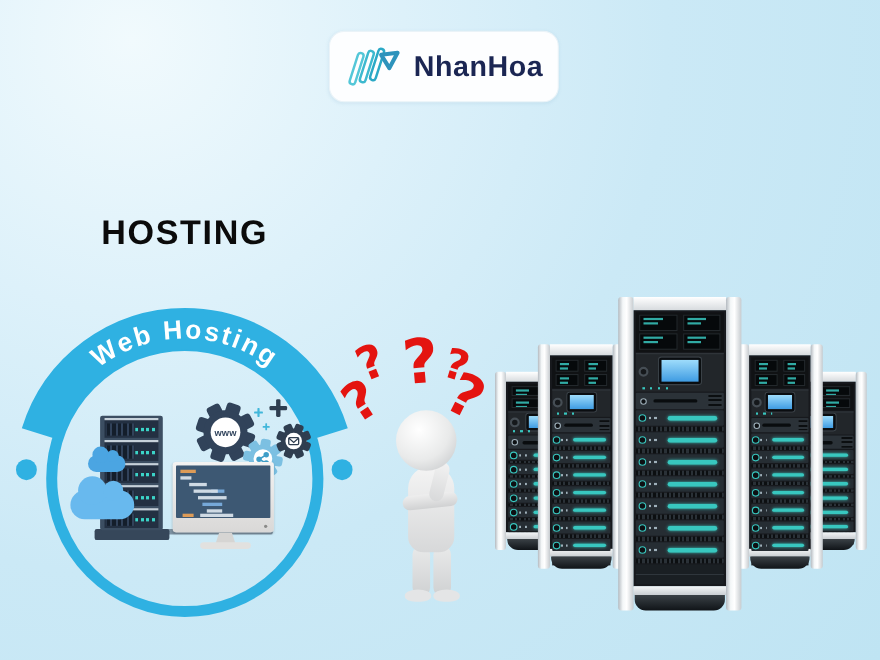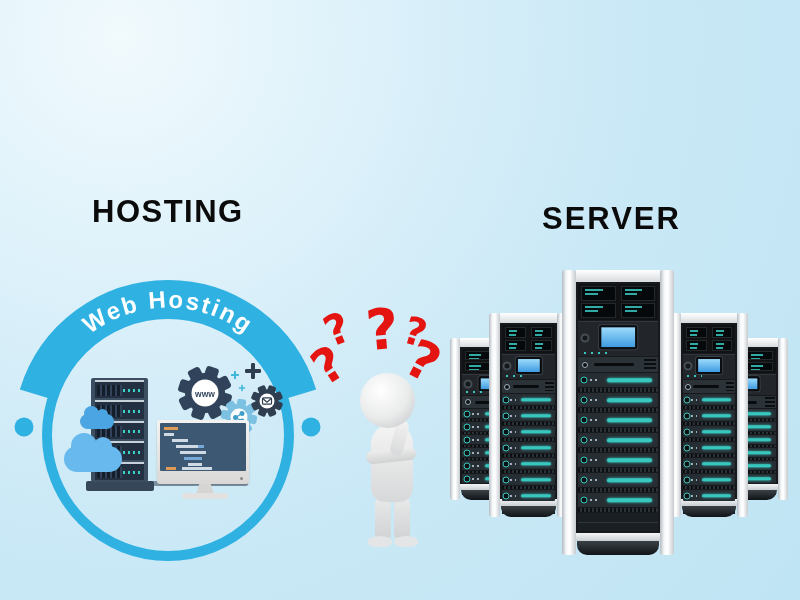--- a/index.html
+++ b/index.html
@@ -114,23 +114,34 @@
   .rbottom{flex:1 1 auto;min-height:8px;background-color:#1a1f23;
     background-image:repeating-linear-gradient(180deg,transparent 0 9px,#2f363c 9px 10px);}
   .rbasecap{background:linear-gradient(#f4f6f7,#c9ced2);flex-shrink:0;}
   .rbase{background:linear-gradient(#3a4146,#101418);border-radius:0 0 10px 10px;margin:0 1px;flex-shrink:0;}
 </style>
 </head>
 <body>
 
 <div class="stage">
 
+  <div class="abs logo-card">
+    <svg width="54" height="44" viewBox="0 0 58 46">
+      <path d="M8 37 L16 12" stroke="#54c7d8" stroke-width="8" stroke-linecap="round" fill="none"></path>
+      <path d="M8 37 L16 12" stroke="#ffffff" stroke-width="3.2" stroke-linecap="round" fill="none"></path>
+      <path d="M18 35 L26 10" stroke="#3db9cf" stroke-width="8" stroke-linecap="round" fill="none"></path>
+      <path d="M18 35 L26 10" stroke="#ffffff" stroke-width="3.2" stroke-linecap="round" fill="none"></path>
+      <path d="M28 33 L36 8" stroke="#2ba9c6" stroke-width="8" stroke-linecap="round" fill="none"></path>
+      <path d="M28 33 L36 8" stroke="#ffffff" stroke-width="3.2" stroke-linecap="round" fill="none"></path>
+      <path d="M36 11 L52 9 L44 24 Z" fill="none" stroke="#2d93bc" stroke-width="4" stroke-linejoin="round"></path>
+    </svg>
+    <span class="brand">NhanHoa</span>
+  </div>
 
   <div class="abs headline h-left">HOSTING</div>
-  <div class="abs headline h-right">SERVER</div>
 
   <svg class="abs circle-svg" width="345" height="335" viewBox="0 0 345 335">
     <circle cx="168" cy="170" r="121" fill="none" stroke="#2fb1e2" stroke-width="10"></circle>
     <path d="M38 130 A136 136 0 0 1 298 130" fill="none" stroke="#2fb1e2" stroke-width="38"></path>
     <defs>
         <path id="arcT" d="M44 139 A128 128 0 0 1 292 139" fill="none"></path>
       </defs>
     <text class="arc-label">
       <textPath href="#arcT" startOffset="50%" text-anchor="middle">Web Hosting</textPath>
     </text>

